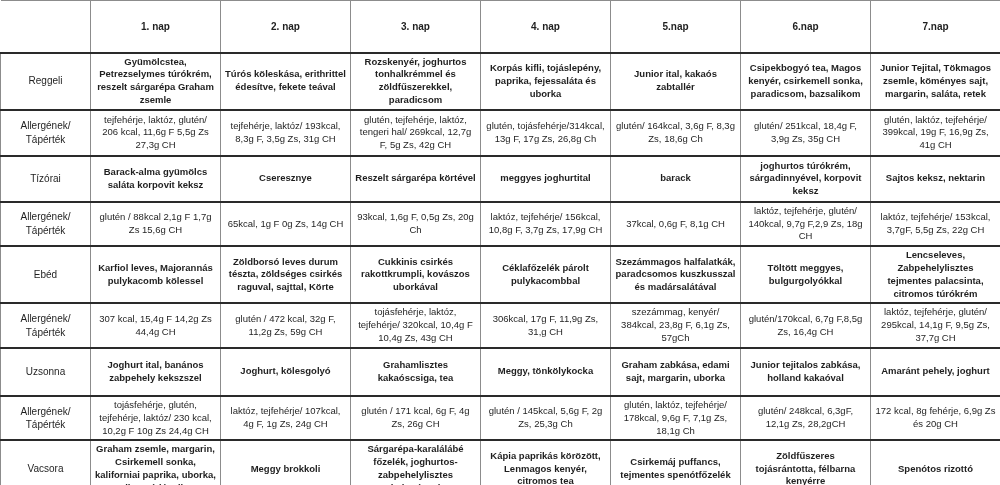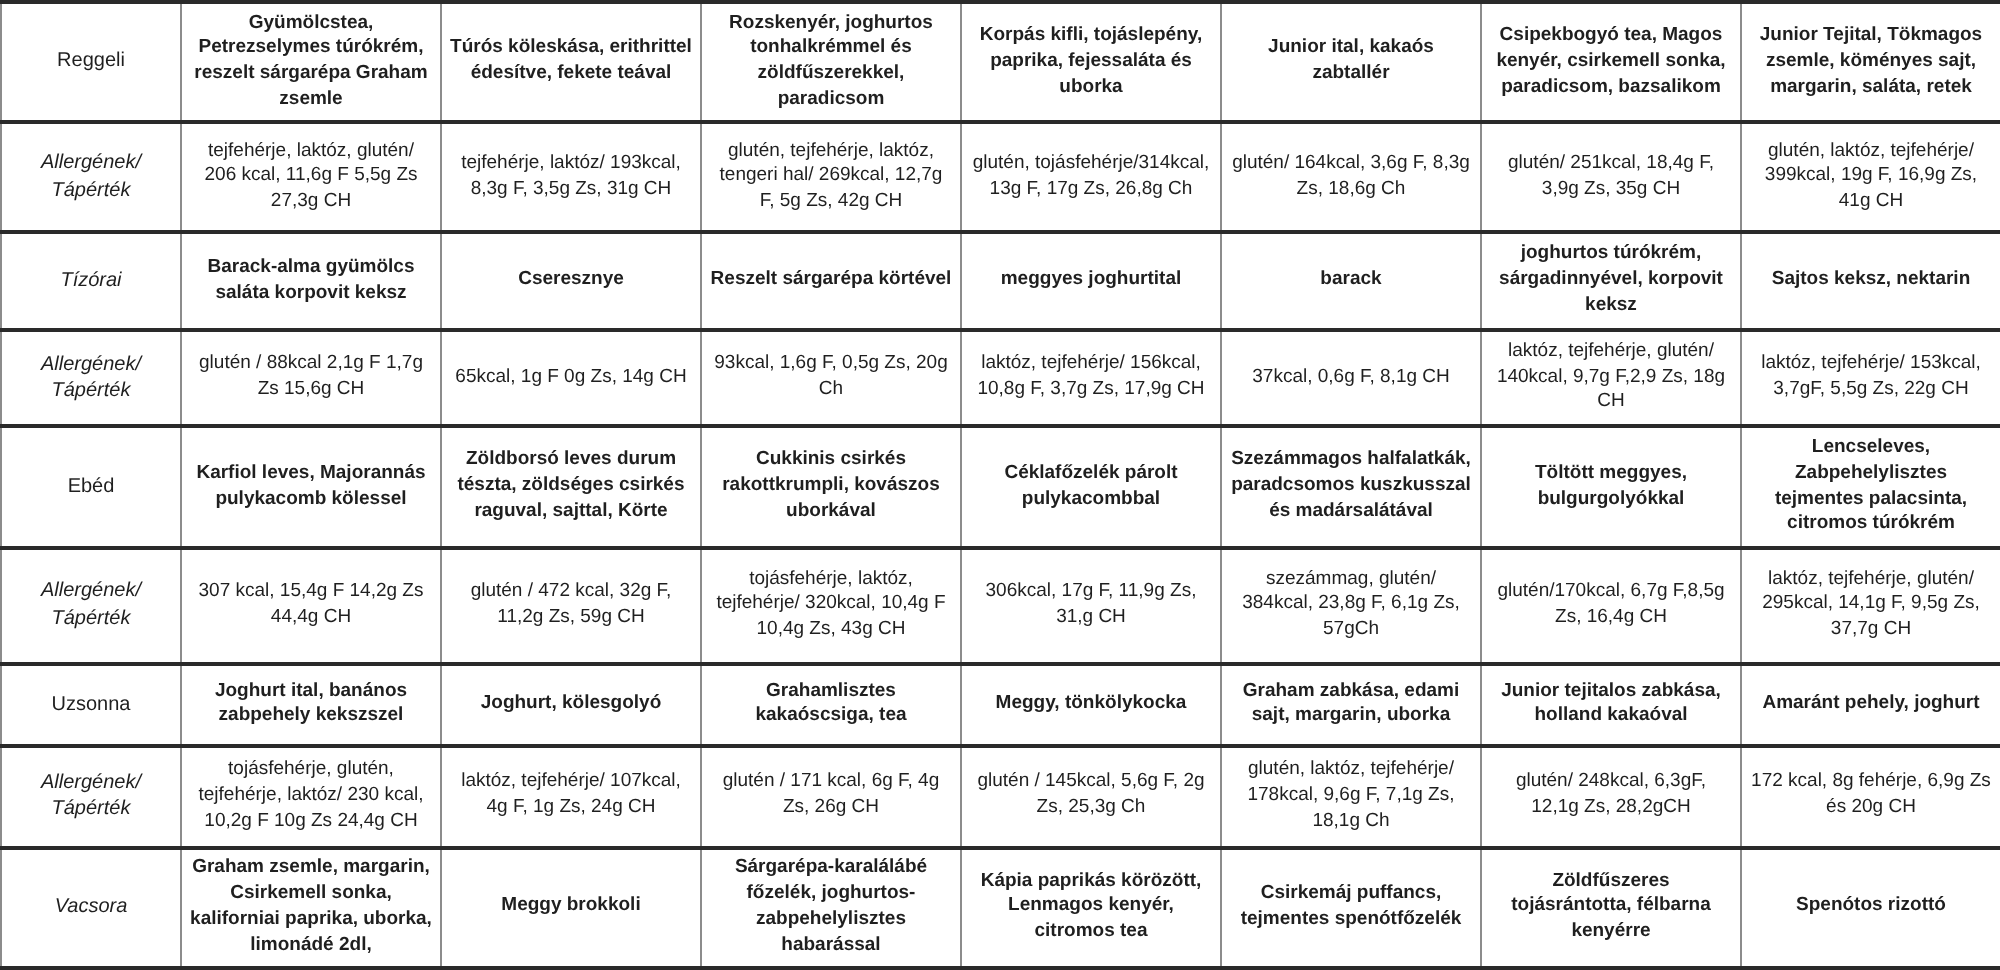--- a/index.html
+++ b/index.html
@@ -7,21 +7,21 @@
   table.menu{border-collapse:collapse;width:1000px;height:485px;table-layout:fixed;}
   col.c-label{width:90px;}
   col.c-day{width:130px;}
   td{border-left:1px solid #8c8c8c;border-right:1px solid #8c8c8c;
      border-top:2px solid #2a2a2a;border-bottom:2px solid #2a2a2a;
      padding:2px 4px;text-align:center;vertical-align:middle;line-height:1.35;
      overflow:hidden;}
   tr.header-row td{font-weight:700;font-size:10px;border-top:1px solid #8c8c8c;}
   td.corner{border-top:none;border-left:none;}
   td.rowlabel{font-size:10px;font-weight:400;}
-  td.rowlabel.lbl-i{font-style:italic;}
+  td.rowlabel.lbl-i{}
   tr.meal-row td.cell{font-weight:700;font-size:9.5px;}
   tr.allerg-row td.cell{font-weight:400;font-size:9.5px;}
   tr:nth-child(1){height:52px;}
   tr:nth-child(2){height:52px;}
   tr:nth-child(3){height:46px;}
   tr:nth-child(4){height:46px;}
   tr:nth-child(5){height:30px;}
   tr:nth-child(6){height:55px;}
   tr:nth-child(7){height:39px;}
   tr:nth-child(8){height:48px;}
@@ -37,20 +37,30 @@
     <col class="c-label">
       <col class="c-day">
       <col class="c-day">
       <col class="c-day">
     <col class="c-day">
       <col class="c-day">
       <col class="c-day">
       <col class="c-day">
   </colgroup>
   <tbody>
+  <tr class="header-row">
+    <td class="corner"></td>
+    <td>1. nap</td>
+    <td>2. nap</td>
+    <td>3. nap</td>
+    <td>4. nap</td>
+    <td>5.nap</td>
+    <td>6.nap</td>
+    <td>7.nap</td>
+  </tr>
 
   <tr class="meal-row">
     <td class="rowlabel">Reggeli</td>
     <td class="cell">Gyümölcstea, Petrezselymes túrókrém, reszelt sárgarépa Graham zsemle</td>
     <td class="cell">Túrós köleskása, erithrittel édesítve, fekete teával</td>
     <td class="cell">Rozskenyér, joghurtos tonhalkrémmel és zöldfűszerekkel, paradicsom</td>
     <td class="cell">Korpás kifli, tojáslepény, paprika, fejessaláta és uborka</td>
     <td class="cell">Junior ital, kakaós zabtallér</td>
     <td class="cell">Csipekbogyó tea, Magos kenyér, csirkemell sonka, paradicsom, bazsalikom</td>
     <td class="cell">Junior Tejital, Tökmagos zsemle, köményes sajt, margarin, saláta, retek</td>
@@ -99,21 +109,21 @@
     <td class="cell">Töltött meggyes, bulgurgolyókkal</td>
     <td class="cell">Lencseleves, Zabpehelylisztes tejmentes palacsinta, citromos túrókrém</td>
   </tr>
 
   <tr class="allerg-row">
     <td class="rowlabel lbl-i">Allergének/ Tápérték</td>
     <td class="cell">307 kcal, 15,4g F 14,2g Zs 44,4g CH</td>
     <td class="cell">glutén / 472 kcal, 32g F, 11,2g Zs, 59g CH</td>
     <td class="cell">tojásfehérje, laktóz, tejfehérje/ 320kcal, 10,4g F 10,4g Zs, 43g CH</td>
     <td class="cell">306kcal, 17g F, 11,9g Zs, 31,g CH</td>
-    <td class="cell">szezámmag, glutén/ 384kcal, 23,8g F, 6,1g Zs, 57gCh</td>
+    <td class="cell">szezámmag, kenyér/ 384kcal, 23,8g F, 6,1g Zs, 57gCh</td>
     <td class="cell">glutén/170kcal, 6,7g F,8,5g Zs, 16,4g CH</td>
     <td class="cell">laktóz, tejfehérje, glutén/ 295kcal, 14,1g F, 9,5g Zs, 37,7g CH</td>
   </tr>
 
   <tr class="meal-row">
     <td class="rowlabel">Uzsonna</td>
     <td class="cell">Joghurt ital, banános zabpehely kekszszel</td>
     <td class="cell">Joghurt, kölesgolyó</td>
     <td class="cell">Grahamlisztes kakaóscsiga, tea</td>
     <td class="cell">Meggy, tönkölykocka</td>

